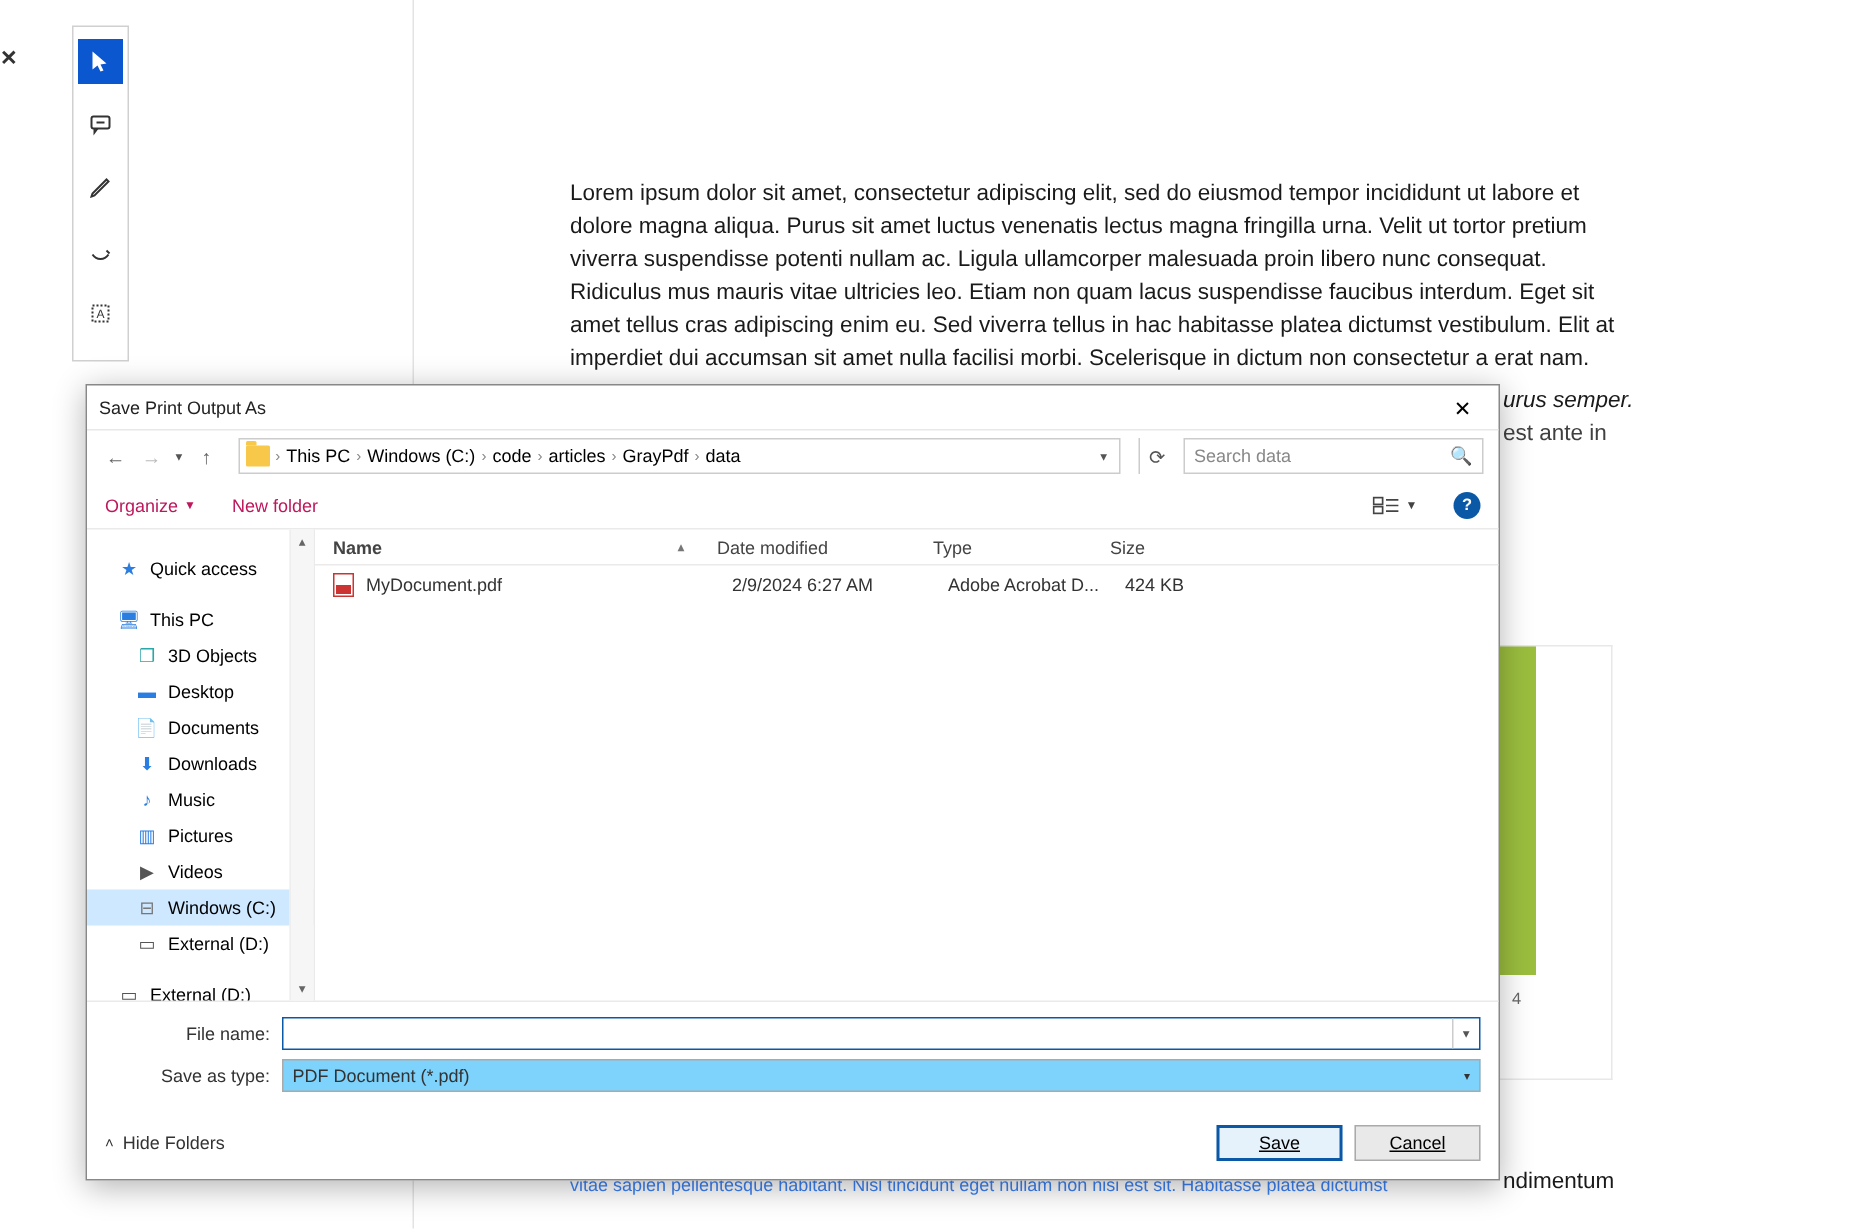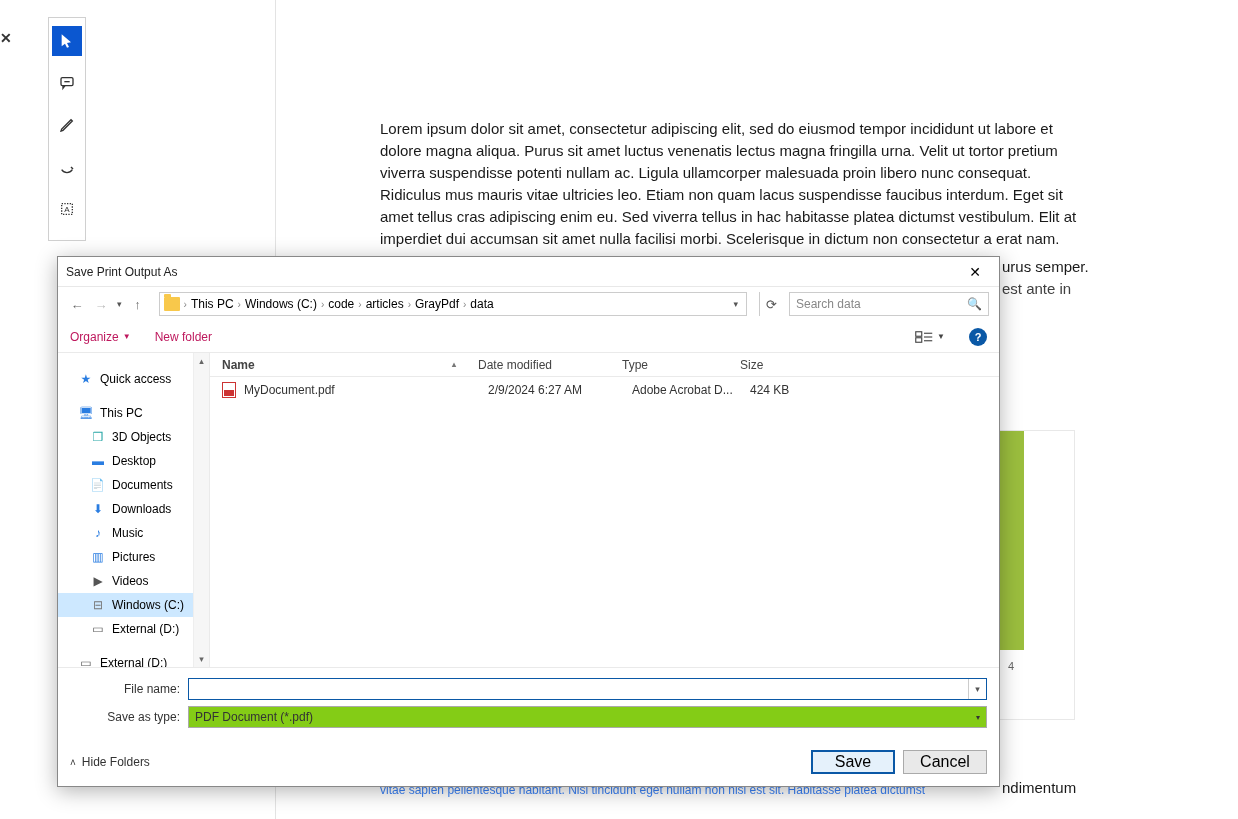--- a/index.html
+++ b/index.html
@@ -67,25 +67,25 @@
   .file-ico { width:14px; height:16px; background:#fff; border:1px solid #c33; position:relative; margin-left:12px; margin-right:8px; }
   .file-ico::after { content:''; position:absolute; bottom:1px; left:1px; width:10px; height:6px; background:#c33; }
 
   .dlg-footer { border-top:1px solid #eaeaea; padding:10px 12px 12px; }
   .footer-row { display:flex; align-items:center; margin-bottom:6px; }
   .footer-label { width:118px; text-align:right; font-size:12px; color:#333; padding-right:8px; }
   .file-input-wrap { flex:1; height:22px; border:1px solid #0a58a6; display:flex; align-items:center; background:#fff; }
   .file-input-wrap input { flex:1; border:none; outline:none; font-size:12px; padding:0 4px; background:#0a58a6; color:#fff; height:17px; margin:0 2px; width:110px; }
   .file-input-wrap input::selection{ background:#0a58a6; color:#fff;}
   .drop-caret { width:18px; height:20px; border-left:1px solid #ccc; display:flex; align-items:center; justify-content:center; font-size:9px; color:#555; }
-  .type-select { flex:1; height:22px; border:1px solid #aaa; background:#84cc16; display:flex; align-items:center; font-size:12px; padding:0 6px; color:#333; }
+  .type-select { flex:1; height:22px; border:1px solid #aaa; background:#7dd3fc; display:flex; align-items:center; font-size:12px; padding:0 6px; color:#333; }
   .dlg-buttons { display:flex; align-items:center; margin-top:22px; }
   .hide-folders { font-size:12px; color:#333; display:flex; align-items:center; gap:6px; }
   .hide-folders .chev { font-size:10px; }
-  .btn { width:84px; height:24px; font-size:16px; display:flex; align-items:center; justify-content:center; margin-left:8px; border:1px solid #aaa; background:#e9e9e9; }
+  .btn { width:84px; height:24px; font-size:12px; display:flex; align-items:center; justify-content:center; margin-left:8px; border:1px solid #aaa; background:#e9e9e9;text-decoration:underline; }
   .btn.primary { border:2px solid #0a58a6; background:#e5f1fb; }
 
   .close-x { position:absolute; left:0; top:30px; font-size:14px; font-weight:bold; color:#333; }
 </style>
 </head>
 <body>
 
 <span class="close-x">✕</span>
 
 <div class="toolbar">
@@ -117,21 +117,21 @@
         <rect x="4" y="4" width="16" height="16"></rect>
         <text x="8" y="17" font-size="12" stroke="none" fill="#333">A</text>
       </svg>
   </div>
 </div>
 
 <div class="doc-sep"></div>
 <div class="doc-text">
   <span>Lorem ipsum dolor sit amet, consectetur adipiscing elit, sed do eiusmod tempor incididunt ut labore et dolore magna aliqua. Purus sit amet luctus venenatis lectus magna fringilla urna. Velit ut tortor pretium viverra suspendisse potenti nullam ac. Ligula ullamcorper malesuada proin libero nunc consequat. Ridiculus mus mauris vitae ultricies leo. Etiam non quam lacus suspendisse faucibus interdum. Eget sit amet tellus cras adipiscing enim eu. Sed viverra tellus in hac habitasse platea dictumst vestibulum. Elit at imperdiet dui accumsan sit amet nulla facilisi morbi. Scelerisque in dictum non consectetur a erat nam.</span>
 </div>
-<div style="position:absolute; left:1002px; top:258px; font-size:15px; color:#1a1a1a;">urus semper.</div>
+<div style="position:absolute; left:1002px; top:258px; font-size:15px; color:#1a1a1a;font-style:italic;">urus semper.</div>
 <div style="position:absolute; left:1002px; top:280px; font-size:15px; color:#404040;">est ante in</div>
 <div style="position:absolute; left:1002px; top:779px; font-size:15px; color:#1a1a1a;">ndimentum</div>
 <div class="doc-bottom">
   <span>vitae sapien pellentesque habitant. Nisl tincidunt eget nullam non nisi est sit. Habitasse platea dictumst</span>
 </div>
 <div class="chart-stub"></div>
 <div class="chart-frame"></div>
 <div style="position:absolute;left:1008px;top:660px;font-size:11px;color:#666;">4</div>
 
 <div class="dialog">

